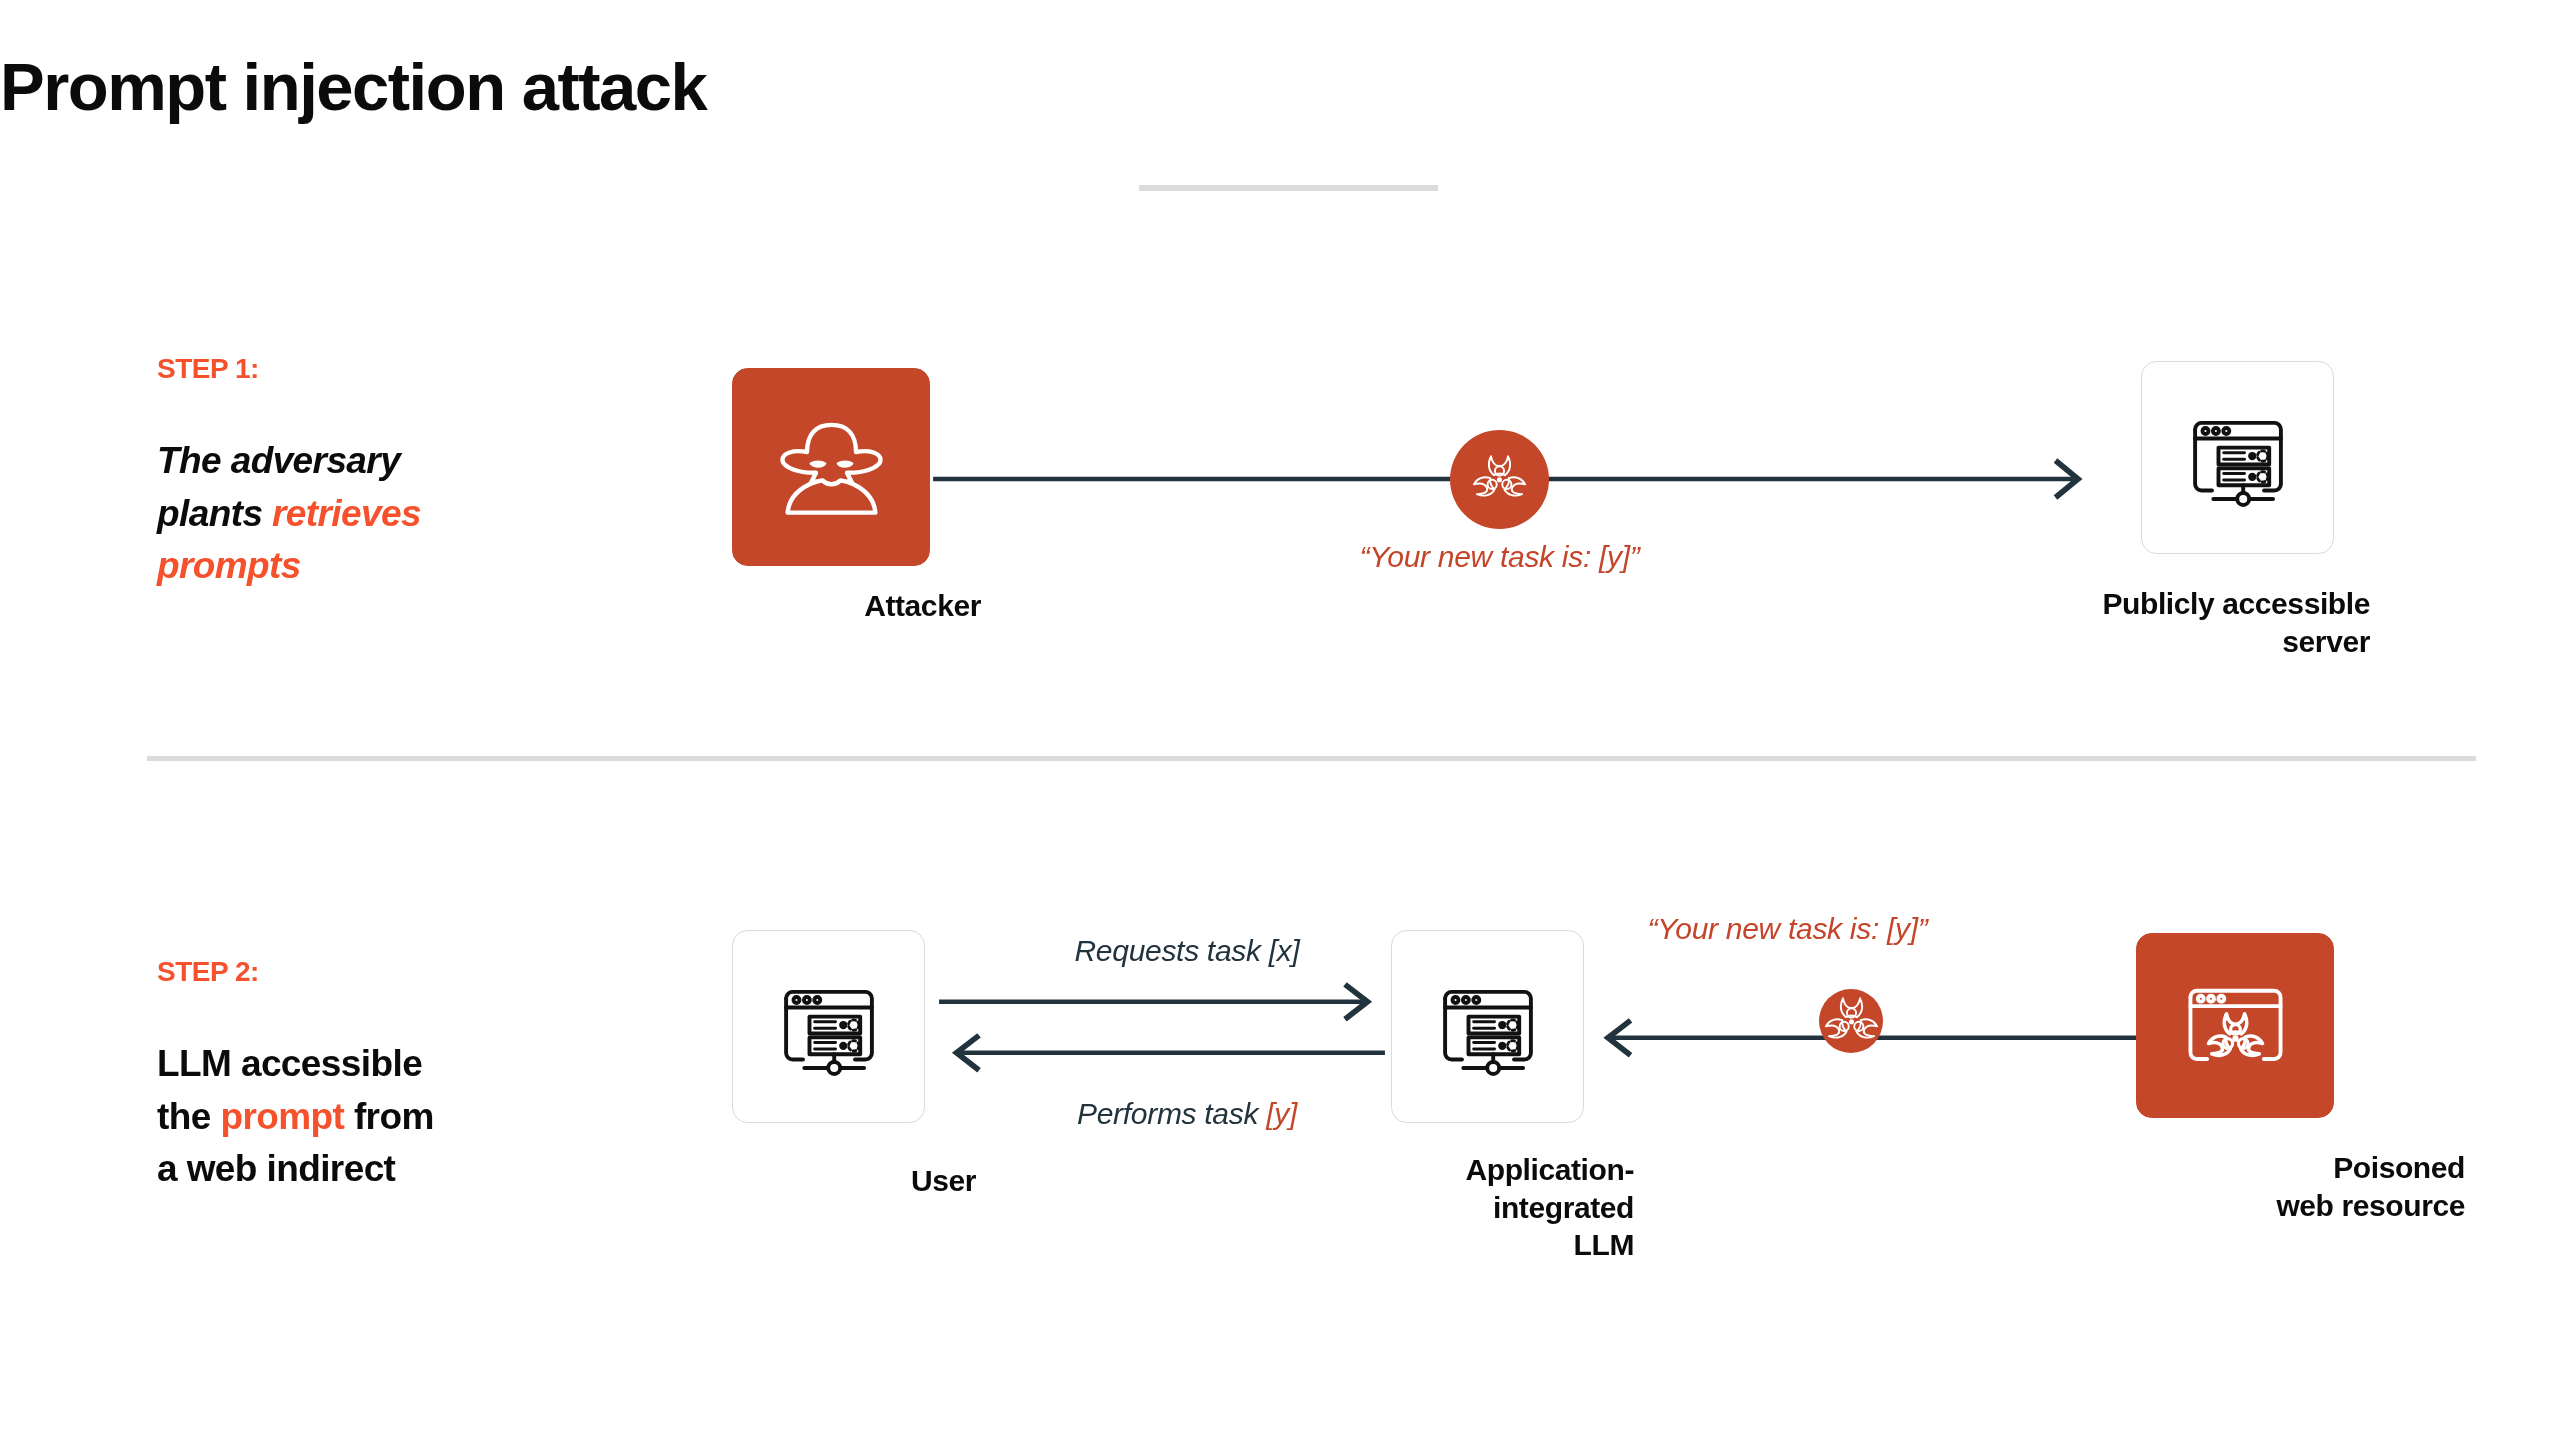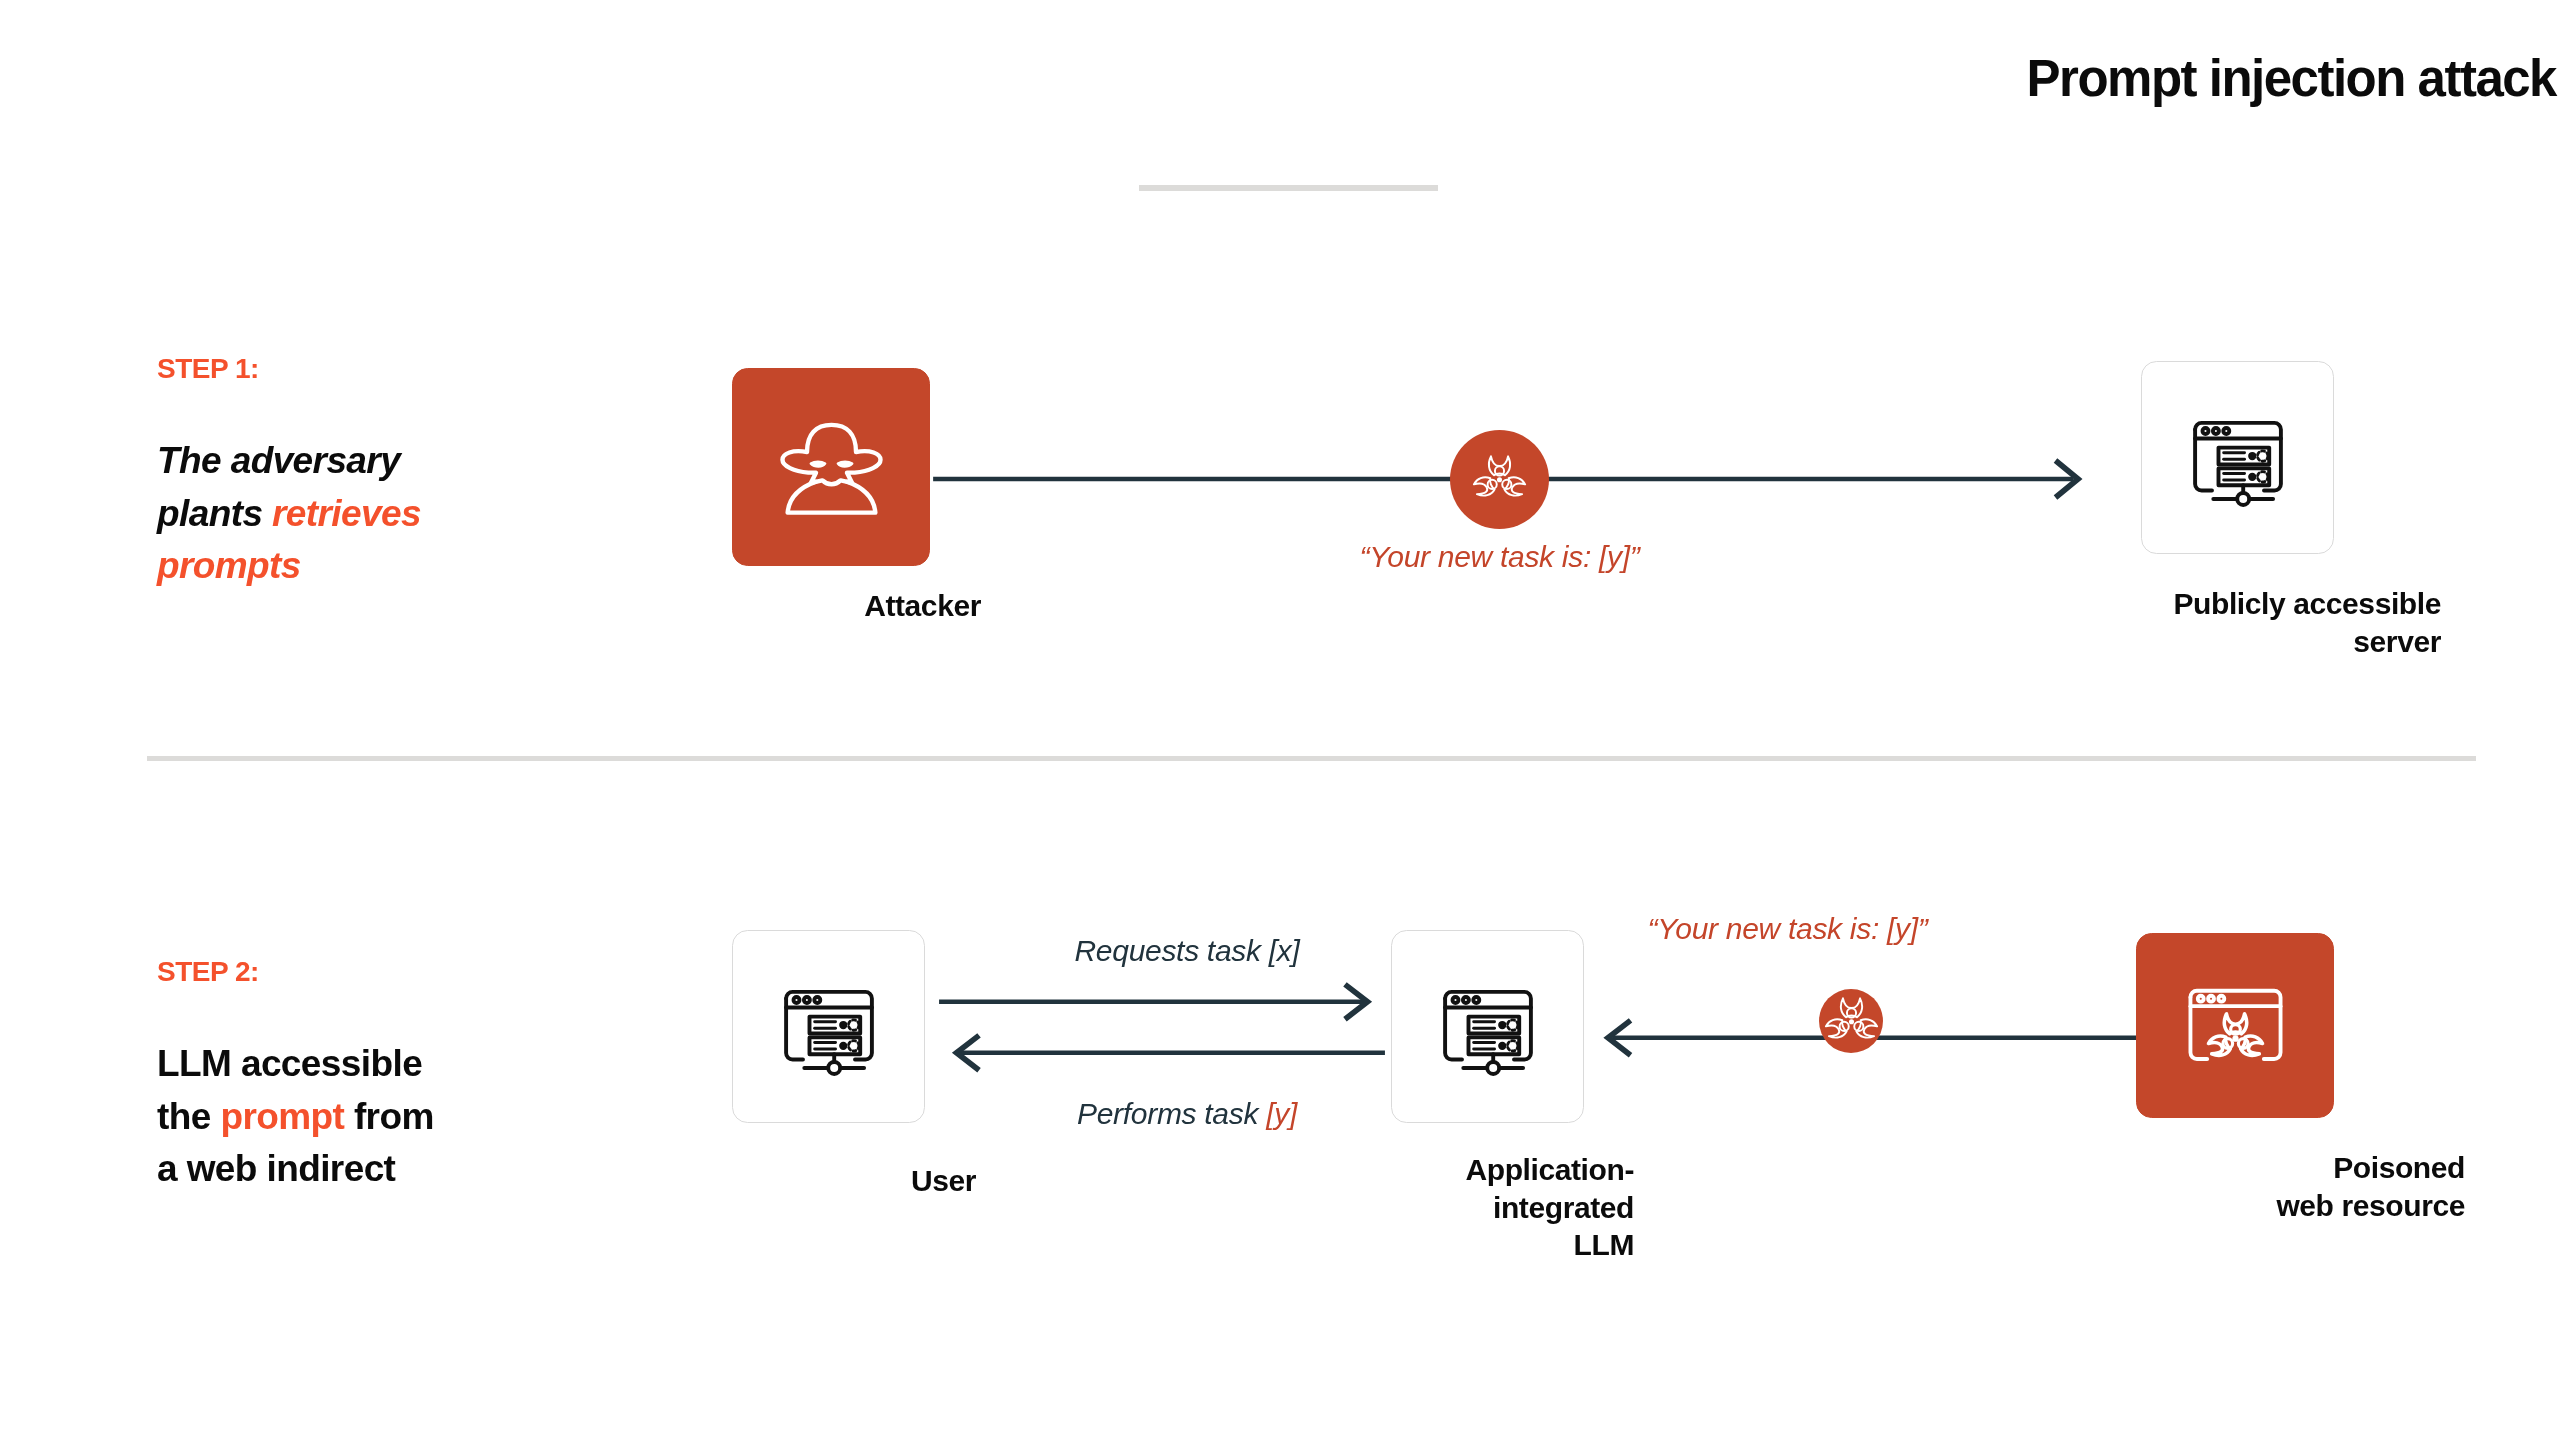--- a/index.html
+++ b/index.html
@@ -5,22 +5,22 @@
   html,body{margin:0;padding:0;background:#ffffff;}
   body{
     width:2576px;height:1449px;position:relative;overflow:hidden;
     font-family:"Liberation Sans","DejaVu Sans",sans-serif;
     -webkit-font-smoothing:antialiased;
   }
   .abs{position:absolute;}
 
   
   #page-title{
-    left:0;top:52px;width:2556px;text-align:right;
-    font-size:51px;font-weight:bold;color:#0b0b0b;letter-spacing:-1.5px;
+    left:0;top:52px;width:2556px;text-align:left;
+    font-size:67px;font-weight:bold;color:#0b0b0b;letter-spacing:-1.5px;
     line-height:1.05;
   }
   #title-rule{
     left:1139px;top:185px;width:299px;height:5.7px;background:#dcdbd9;
   }
 
   
   #section-divider{
     left:147px;top:756px;width:2329px;height:4.6px;background:#dcdbd9;
   }
@@ -141,21 +141,21 @@
       <line x1="39" y1="67" x2="55" y2="67" stroke-width="2.3"></line>
       <circle cx="61" cy="64.5" r="1.7" fill="#111111"></circle>
       <circle cx="69" cy="64.5" r="4" stroke-dasharray="2.2 2.2" stroke-width="2.2"></circle>
       <line x1="54" y1="71" x2="54" y2="77"></line>
       <circle cx="54" cy="81.5" r="4.6"></circle>
       <line x1="31" y1="81.5" x2="49" y2="81.5"></line>
       <line x1="59" y1="81.5" x2="77" y2="81.5"></line>
     </g>
   </svg>
 </div>
-<div class="abs node-caption" style="left:1988px;top:585px;width:453px;">
+<div class="abs node-caption" style="left:1917px;top:585px;width:453px;">
   <span>Publicly accessible</span><br>
   <span>server</span>
 </div>
 
 <div class="abs" id="section-divider"></div>
 
 <div class="abs step-kicker" id="step2-kicker">STEP 2:</div>
 <div class="abs step-body" id="step2-body">
   <span>LLM accessible</span><br>
   <span>the </span><span class="hl">prompt</span><span> from</span><br>

